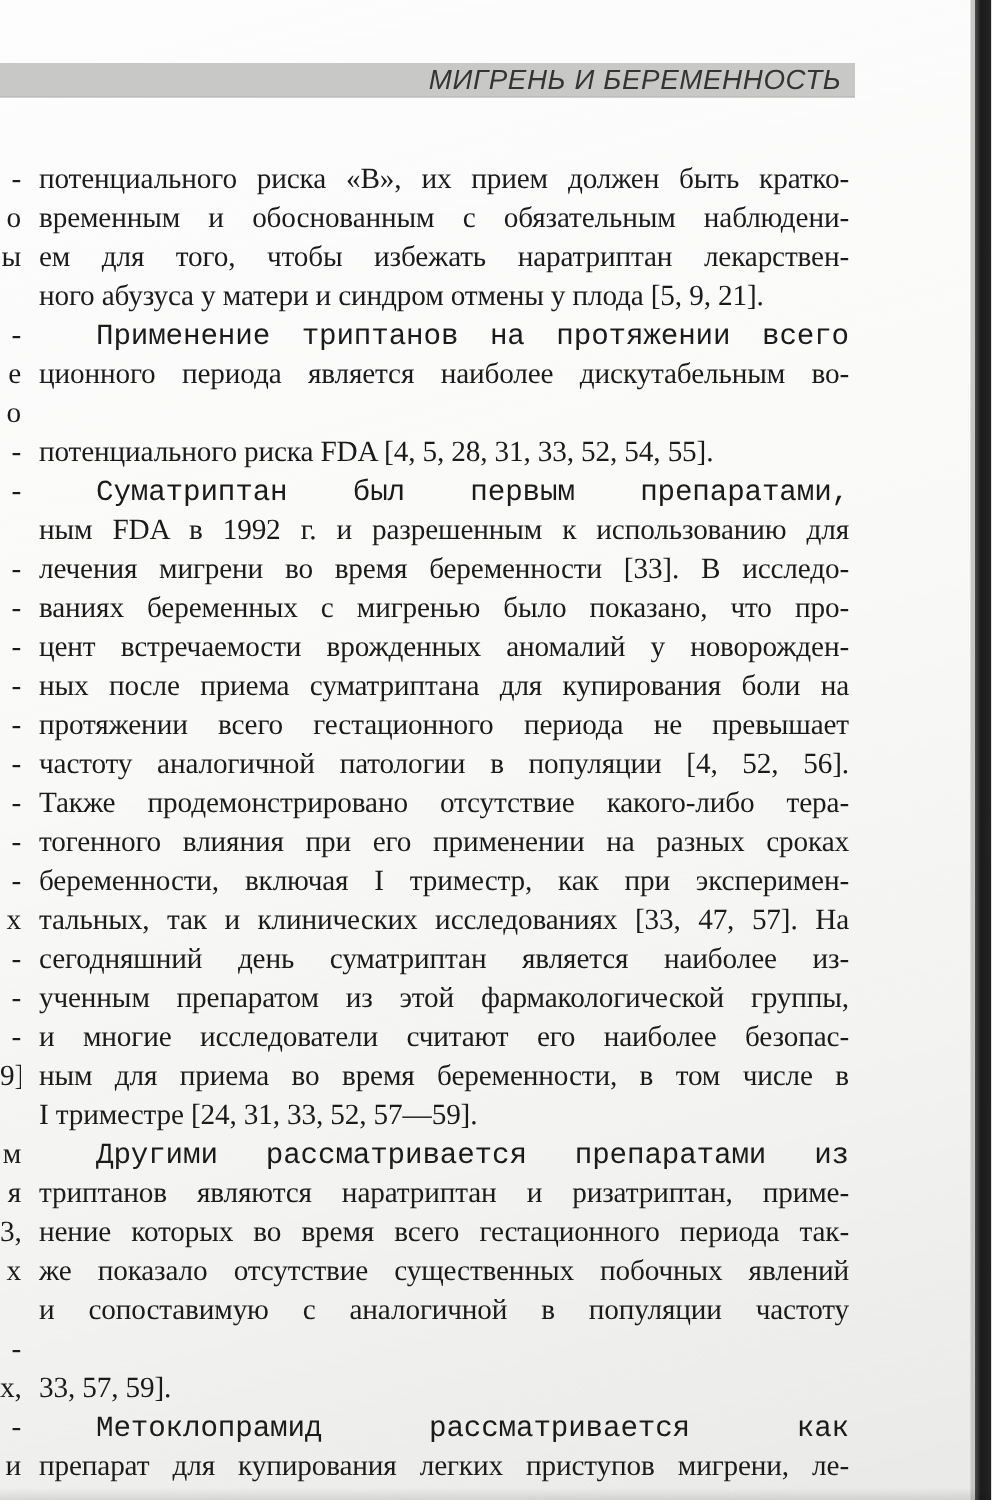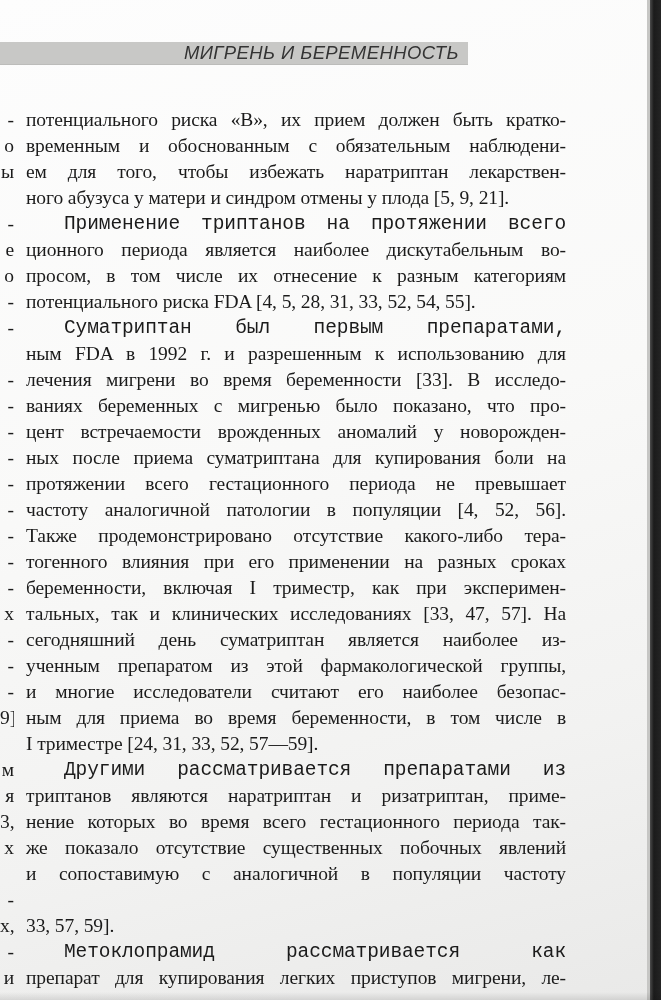--- a/index.html
+++ b/index.html
@@ -13,21 +13,21 @@
     height: 1000px;
     overflow: hidden;
     background: linear-gradient(165deg, #fdfdfd 0%, #f9f9f8 45%, #f2f2f1 75%, #e9e9e8 100%);
     font-family: "Liberation Serif", serif;
   }
   
   .header-bar {
     position: absolute;
     left: 0;
     top: 42px;
-    width: 468px;
+    width: 570px;
     height: 23px;
     background: #c8c8c6;
     box-sizing: border-box;
     display: flex;
     align-items: center;
     justify-content: flex-end;
     padding-right: 9px;
     border-bottom: 1px solid #bcbcba;
   }
   .header-title {
@@ -140,21 +140,20 @@
       <span class="text indent">Применение триптанов на протяжении всего геста-</span>
     </div>
 
     <div class="line">
       <span class="frag">е</span>
       <span class="text">ционного периода является наиболее дискутабельным во-</span>
     </div>
 
     <div class="line">
       <span class="frag">о</span>
-      <span class="text">просом, в том числе их отнесение к разным категориям</span>
     </div>
 
     <div class="line">
       <span class="frag">-</span>
       <span class="text last">потенциального риска FDA [4, 5, 28, 31, 33, 52, 54, 55].</span>
     </div>
 
     <div class="line">
       <span class="frag">-</span>
       <span class="text indent">Суматриптан был первым препаратами, утвержден-</span>

